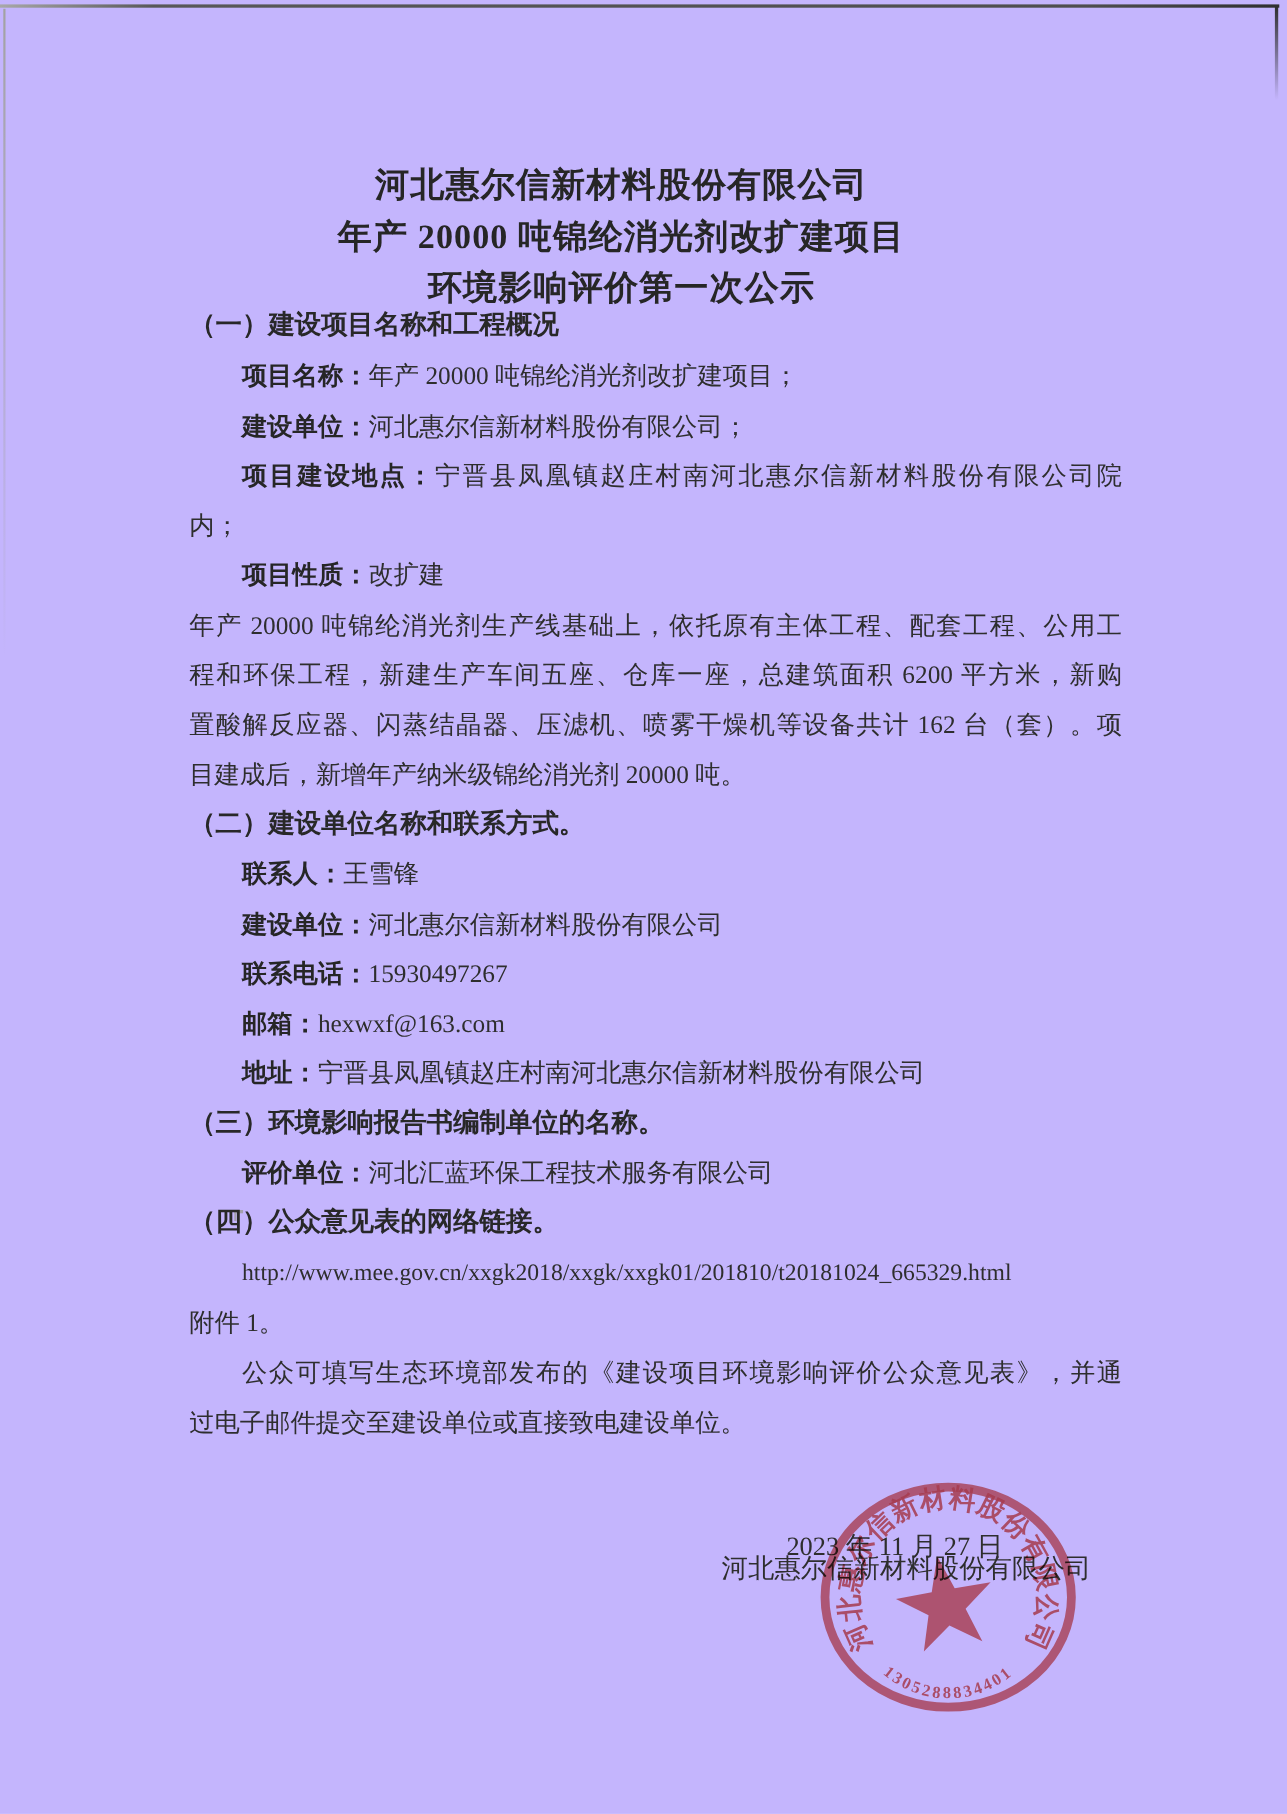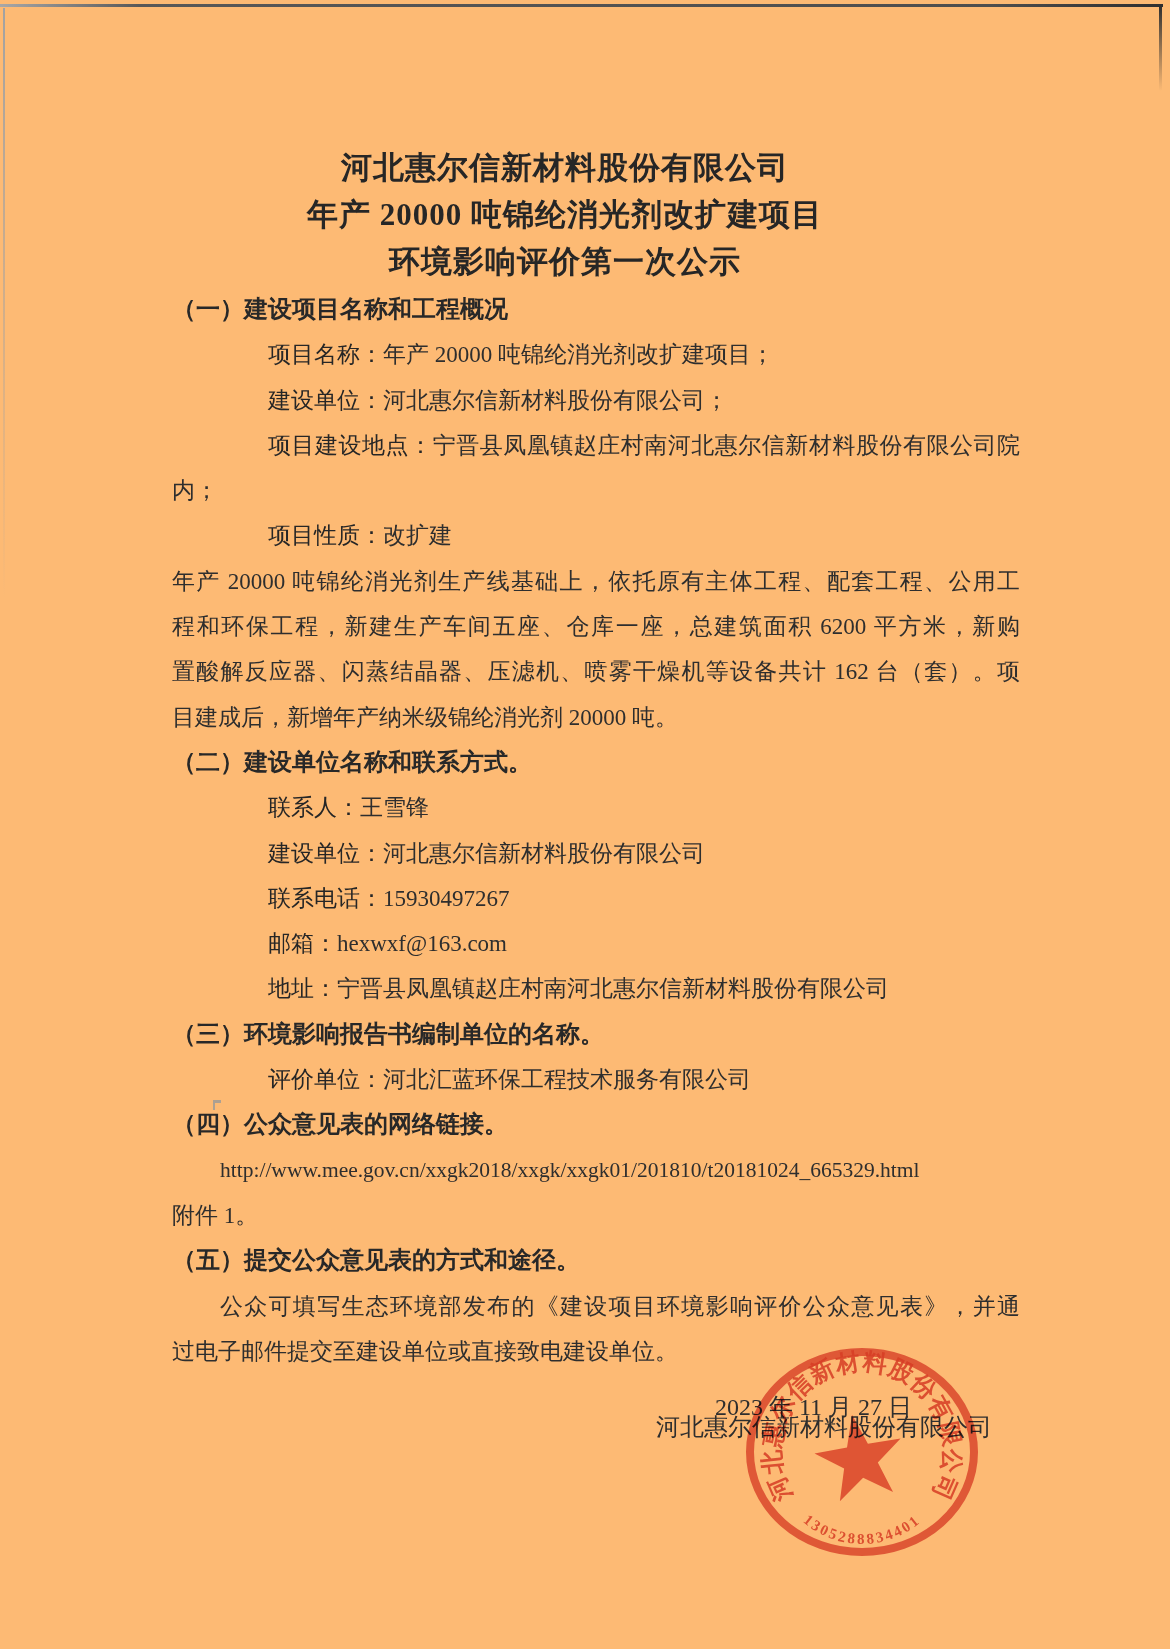--- a/index.html
+++ b/index.html
@@ -1,20 +1,20 @@
 <!DOCTYPE html>
 <html><head>
 <meta charset="utf-8">
 <style>
   html, body { margin: 0; padding: 0; background: #ffffff; }
   .page {
     position: relative;
     width: 1170px;
     height: 1649px;
-    background: #fdba74;
+    background: #c4b5fd;
     overflow: hidden;
     font-family: "Liberation Serif", serif;
     color: #2e2e2e;
   }
   
   .scan-top {
     position: absolute; top: 4px; left: 0;
     width: 1163px; height: 3px;
     background: linear-gradient(90deg, #a8a8a8, #585858 12%, #4e4e4e 85%, #2f2f2f);
   }
@@ -44,31 +44,31 @@
   }
   
   .titles {
     position: absolute; top: 144px; left: 135px; width: 860px;
     text-align: center; font-weight: bold;
     font-size: 31px; line-height: 47px; letter-spacing: 1px;
     color: #262626;
   }
   
   .doc-body {
-    position: absolute; top: 287px; left: 172px; width: 848px;
+    position: absolute; top: 274px; left: 172px; width: 848px;
   }
   .bl {
     height: 45.3px; line-height: 45.3px;
     font-size: 23px; overflow: hidden;
     color: #2e2e2e;
   }
   .bl.heading { font-weight: bold; font-size: 24px; color: #282828; white-space: nowrap; }
   .bl.labeled, .bl.plain { text-indent: 48px; }
   .bl.cont { text-indent: 0; }
-  .bl .lbl { font-weight: normal; color: #262626; margin-left: 48px; }
+  .bl .lbl { font-weight: bold; color: #262626; }
   .bl.just { text-align: justify; text-align-last: justify; }
   .bl:not(.just) { white-space: nowrap; }
   .bl.url { font-size: 21.5px; }
   
   .sig-company {
     position: absolute; top: 1412px; right: 178px;
     font-size: 24px; line-height: 30px; color: #2e2e2e;
   }
   .sig-date {
     position: absolute; top: 1392px; right: 258px;
@@ -113,21 +113,20 @@
       <div class="bl labeled"><span class="lbl">联系人：</span><span>王雪锋</span></div>
       <div class="bl labeled"><span class="lbl">建设单位：</span><span>河北惠尔信新材料股份有限公司</span></div>
       <div class="bl labeled"><span class="lbl">联系电话：</span><span>15930497267</span></div>
       <div class="bl labeled"><span class="lbl">邮箱：</span><span>hexwxf@163.com</span></div>
       <div class="bl labeled"><span class="lbl">地址：</span><span>宁晋县凤凰镇赵庄村南河北惠尔信新材料股份有限公司</span></div>
       <div class="bl heading"><span>（三）环境影响报告书编制单位的名称。</span></div>
       <div class="bl labeled"><span class="lbl">评价单位：</span><span>河北汇蓝环保工程技术服务有限公司</span></div>
       <div class="bl heading"><span>（四）公众意见表的网络链接。</span></div>
       <div class="bl plain just url"><span>http://www.mee.gov.cn/xxgk2018/xxgk/xxgk01/201810/t20181024_665329.html</span></div>
       <div class="bl cont"><span>附件 1。</span></div>
-      <div class="bl heading"><span>（五）提交公众意见表的方式和途径。</span></div>
       <div class="bl plain just"><span>公众可填写生态环境部发布的《建设项目环境影响评价公众意见表》，并通</span></div>
       <div class="bl cont"><span>过电子邮件提交至建设单位或直接致电建设单位。</span></div>
     </div>
 
   <div class="sig-company">河北惠尔信新材料股份有限公司</div>
   <div class="sig-date">2023 年 11 月 27 日</div>
 
   <svg class="stamp" viewBox="0 0 240 225" xmlns="http://www.w3.org/2000/svg">
     <defs>
       <path id="arcTop" d="M 45.7 144.7 A 82 82 0 1 1 194.3 144.7" fill="none"></path>

